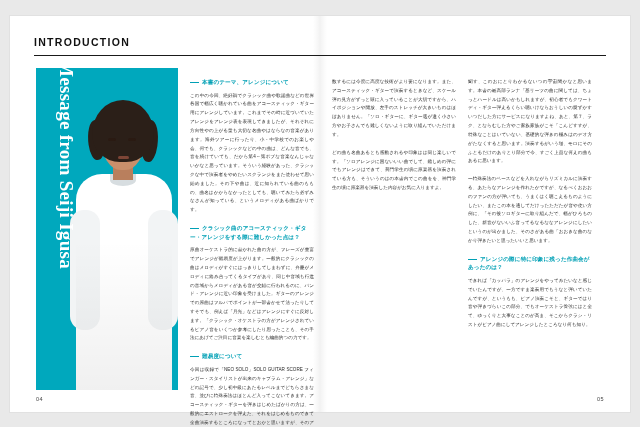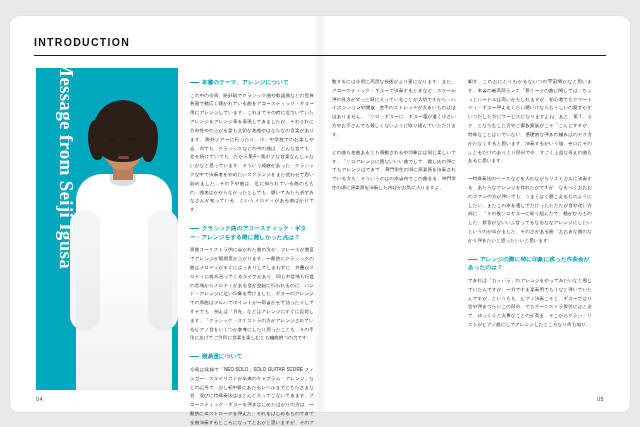--- a/index.html
+++ b/index.html
@@ -21,21 +21,20 @@
 
   
   .spread {
     position: absolute;
     left: 10px;
     top: 16px;
     width: 620px;
     height: 396px;
     background: #ffffff;
     box-shadow: 0 0 0 1px rgba(0,0,0,0.03);
-    border-radius: 9px;
   }
 
   
   .gutter {
     position: absolute;
     left: 50%;
     top: 0;
     width: 14px;
     height: 100%;
     transform: translateX(-50%);

